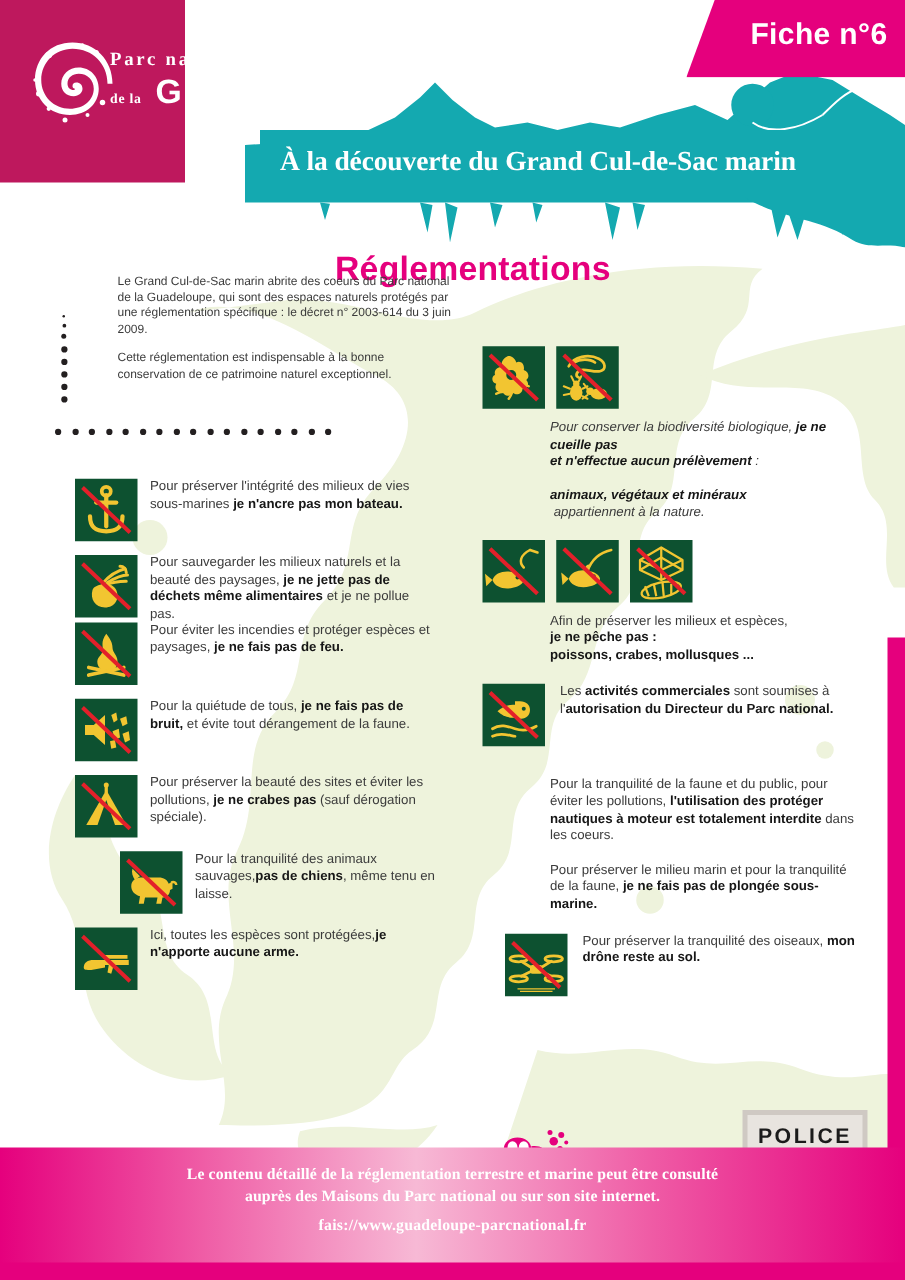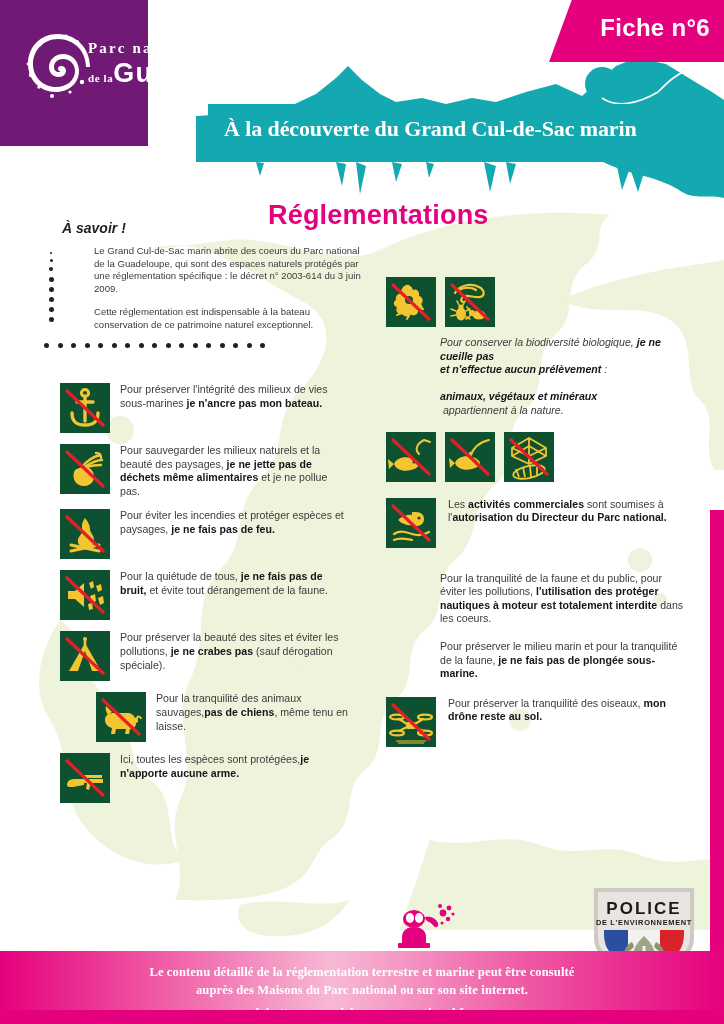--- a/index.html
+++ b/index.html
@@ -9,26 +9,26 @@
     font-family:"Liberation Sans", sans-serif;
     position:relative;
   }
   .page{position:relative;width:724px;height:1024px;overflow:hidden;background:#fff;}
 
   
   .watermark{position:absolute;inset:0;pointer-events:none;z-index:0;}
   .watermark svg{width:100%;height:100%;display:block;}
 
   
-  .logo-block{position:absolute;left:0;top:0;width:148px;height:146px;background:#701a75;z-index:5;}
+  .logo-block{position:absolute;left:0;top:0;width:148px;height:146px;background:#be185d;z-index:5;}
   .logo-spiral{position:absolute;left:22px;top:28px;width:72px;height:72px;}
   .logo-text{position:absolute;left:88px;top:40px;color:#fff;z-index:6;}
   .logo-l1{font-size:15px;letter-spacing:2.2px;font-family:"Liberation Serif",serif;font-weight:700;white-space:nowrap;}
   .logo-l2{display:flex;align-items:baseline;margin-top:3px;white-space:nowrap;}
-  .logo-dela{font-size:11px;font-family:"Liberation Serif",serif;font-weight:700;letter-spacing:.6px;margin-right:0;}
+  .logo-dela{font-size:11px;font-family:"Liberation Serif",serif;font-weight:700;letter-spacing:.6px;margin-right:11px;}
   .logo-guad{font-size:27px;font-weight:700;letter-spacing:1.2px;line-height:1;}
 
   .fiche-banner{position:absolute;right:0;top:0;width:175px;height:62px;background:#e5007d;
      clip-path:polygon(13% 0, 100% 0, 100% 100%, 0 100%);z-index:6;}
   .fiche-label{position:absolute;right:14px;top:14px;color:#fff;font-size:24px;font-weight:700;letter-spacing:.3px;z-index:7;white-space:nowrap;}
 
   .mountains{position:absolute;left:196px;top:58px;width:528px;height:140px;z-index:2;}
   .title-band{position:absolute;left:208px;top:104px;width:516px;height:50px;background:#14a9b0;z-index:4;}
   .title-text{position:absolute;left:224px;top:116px;width:500px;color:#fff;font-family:"Liberation Serif",serif;
      font-weight:700;font-size:22px;letter-spacing:-.1px;z-index:5;white-space:nowrap;}
@@ -64,21 +64,21 @@
   
   .right-rail{position:absolute;right:0;top:510px;width:14px;height:460px;background:#e5007d;z-index:6;}
 
   
   .diver{position:absolute;left:396px;top:903px;width:60px;height:48px;z-index:5;}
 
   
   .police{position:absolute;left:588px;top:884px;width:112px;height:96px;z-index:7;}
 
   
-  .footer{position:absolute;left:0;bottom:0;width:724px;height:73px;z-index:8;
+  .footer{position:absolute;left:0;bottom:0;width:724px;height:106px;z-index:8;
      background:linear-gradient(90deg,#e5007d 0%,#ef5ba5 22%,#f7b9d5 46%,#ef5ba5 72%,#e5007d 100%);}
   .footer-inner{position:absolute;left:0;top:0;width:724px;padding-top:12px;text-align:center;color:#fff;
      font-family:"Liberation Serif",serif;}
   .footer-l{font-size:12.6px;line-height:18px;font-weight:700;letter-spacing:.1px;}
   .footer-url{margin-top:7px;font-size:12.6px;font-weight:700;letter-spacing:.2px;}
   .footer-strip{position:absolute;left:0;bottom:0;width:724px;height:14px;background:#e5007d;}
 </style>
 </head>
 <body>
 
@@ -201,43 +201,42 @@
       <i></i>
       <i></i>
       <i></i>
       <i></i>
       <i></i>
       <i></i>
       <i></i>
   </div>
 
   <div class="asavoir">
-    <div class="asavoir-h">À savoir !</div>
     <p>Le Grand Cul-de-Sac marin abrite des coeurs du Parc national de la Guadeloupe, qui sont des espaces naturels protégés par une réglementation spécifique : le décret n° 2003-614 du 3 juin 2009.</p>
-    <p>Cette réglementation est indispensable à la bateau conservation de ce patrimoine naturel exceptionnel.</p>
+    <p>Cette réglementation est indispensable à la bonne conservation de ce patrimoine naturel exceptionnel.</p>
   </div>
 
   <div class="col col-left">
       <div class="item" style="margin-bottom: 11px;">
         <div class="picto">
           <svg viewBox="0 0 50 50">
             <g fill="none" stroke="#f2c531" stroke-width="3.4" stroke-linecap="round">
               <line x1="25" y1="13" x2="25" y2="38"></line>
               <line x1="17" y1="19" x2="33" y2="19"></line>
               <path d="M12 30 C12 40 18 42 25 42 C32 42 38 40 38 30"></path>
             </g>
             <circle cx="25" cy="10" r="3.6" fill="none" stroke="#f2c531" stroke-width="3"></circle>
           </svg>
           <svg class="slash" viewBox="0 0 50 50">
             <line x1="6" y1="7" x2="44" y2="43" stroke="#e3202a" stroke-width="3.2"></line>
           </svg>
         </div>
         <div class="txt" style="margin-left:10px;width:225px;">Pour préserver l'intégrité des milieux de vies sous-marines <b>je n'ancre pas mon bateau.</b></div>
       </div>
-      <div class="item" style="margin-bottom: 11px;">
+      <div class="item" style="margin-bottom: 0;">
         <div class="picto">
           <svg viewBox="0 0 50 50">
             <path d="M14 28 C12 35 16 42 24 42 C32 42 36 35 33 28 C31 24 26 22 23 23 C19 24 15 25 14 28 Z" fill="#f2c531"></path>
             <g fill="none" stroke="#f2c531" stroke-width="2.4" stroke-linecap="round">
               <path d="M22 23 C26 18 32 13 40 11"></path>
               <path d="M26 22 C31 19 37 16 42 16"></path>
               <path d="M24 24 C29 22 35 21 41 21"></path>
               <path d="M36 9 C39 9 41 11 41 14"></path>
             </g>
           </svg>
@@ -418,20 +417,21 @@
                 <line x1="19" y1="35" x2="21" y2="45"></line>
                 <line x1="26" y1="34" x2="27" y2="45"></line>
                 <line x1="33" y1="35" x2="33" y2="44"></line>
               </g>
             </svg>
             <svg class="slash" viewBox="0 0 50 50">
               <line x1="6" y1="7" x2="44" y2="43" stroke="#e3202a" stroke-width="3.2"></line>
             </svg>
           </div>
         </div>
+        <div class="txtblock" style="margin-left:54px;">Afin de préserver les milieux et espèces,<br><b>je ne pêche pas :</b><br><b>poissons, crabes, mollusques ...</b></div>
       </div>
       <div style="margin-bottom: 24px;">
         <div class="item">
           <div class="picto">
             <svg viewBox="0 0 50 50">
               <g fill="#f2c531">
                 <path d="M30 14 C35 14 38 17 38 21 C38 25 35 28 31 28 L26 28 L26 14 Z"></path>
                 <path d="M12 22 C16 18 22 16 27 17 L27 27 C22 28 16 26 12 22 Z"></path>
               </g>
               <g fill="none" stroke="#f2c531" stroke-width="2.2" stroke-linecap="round">
@@ -446,21 +446,21 @@
           </div>
           <div class="txt" style="margin-left:12px;width:240px;">Les <b>activités commerciales</b> sont soumises à l'<b>autorisation</b> <b>du Directeur du Parc national.</b></div>
         </div>
       </div>
       <div style="margin-bottom: 14px;">
         <div class="txtblock" style="margin-left:54px;width:245px;">Pour la tranquilité de la faune et du public, pour éviter les pollutions, <b>l'utilisation des protéger nautiques à moteur est totalement interdite</b> dans les coeurs.</div>
       </div>
       <div style="margin-bottom: 16px;">
         <div class="txtblock" style="margin-left:54px;width:245px;">Pour préserver le milieu marin et pour la tranquilité de la faune, <b>je ne fais pas de plongée sous-marine.</b></div>
       </div>
-      <div style="margin-bottom: 0px;">
+      <div style="margin-bottom: 0px; margin-left: 18px;">
         <div class="item">
           <div class="picto">
             <svg viewBox="0 0 50 50">
               <g fill="none" stroke="#f2c531" stroke-width="2.2" stroke-linecap="round">
                 <line x1="13" y1="22" x2="21" y2="27"></line>
                 <line x1="37" y1="22" x2="29" y2="27"></line>
                 <line x1="13" y1="34" x2="21" y2="30"></line>
                 <line x1="37" y1="34" x2="29" y2="30"></line>
                 <ellipse cx="11" cy="20" rx="7" ry="2.4"></ellipse>
                 <ellipse cx="39" cy="20" rx="7" ry="2.4"></ellipse>

